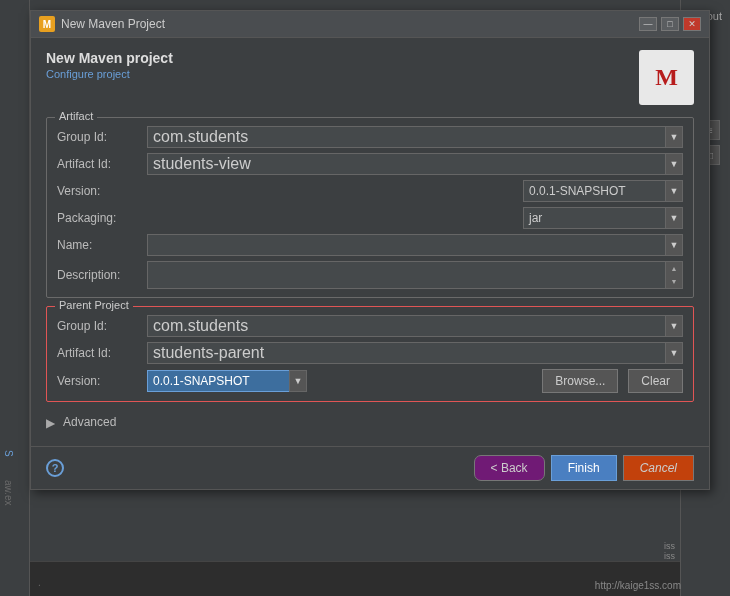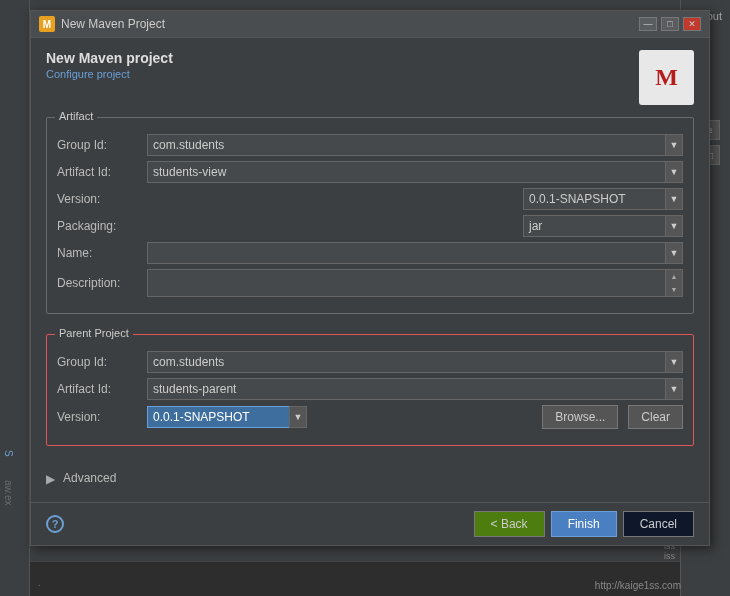--- a/index.html
+++ b/index.html
@@ -133,22 +133,22 @@
       font-size: 24px;
       font-weight: bold;
       color: #b71c1c;
       font-family: serif;
     }
 
     
     .section {
       border: 1px solid #6a6a6a;
       border-radius: 2px;
-      margin-bottom: 20px;
-      padding: 16px 10px;
+      margin-bottom: 8px;
+      padding: 8px 10px;
       position: relative;
     }
     .section-title {
       position: absolute;
       top: -8px;
       left: 8px;
       background: #3c3f41;
       padding: 0 4px;
       color: #ccc;
       font-size: 11px;
@@ -181,21 +181,21 @@
       align-items: stretch;
       height: 22px;
     }
     .form-select-text {
       flex: 1;
       background: #45494b;
       border: 1px solid #666;
       border-right: none;
       color: #ccc;
       padding: 2px 5px;
-      font-size: 12px;
+      font-size: 16px;
       display: flex;
       align-items: center;
     }
     .form-select-arrow {
       width: 18px;
       background: #555;
       border: 1px solid #666;
       display: flex;
       align-items: center;
       justify-content: center;
@@ -309,35 +309,37 @@
       height: 26px;
       padding: 0 16px;
       font-size: 12px;
       cursor: pointer;
       display: flex;
       align-items: center;
       justify-content: center;
       border: 1px solid #777;
     }
     .btn-back {
-      background: #4d7c0f;
-      color: #ccc;
+      background: #701a75;
+      color: #ccc;
+      border-radius: 7px;
     }
     .btn-next {
       background: #555;
       color: #888;
     }
     .btn-finish {
       background: #4a7fc1;
       color: #fff;
       border-color: #6a9fd8;
     }
     .btn-cancel {
-      background: #0f172a;
-      color: #ccc;
+      background: #c2410c;
+      color: #ccc;
+      font-style: italic;
     }
 
     
     .side-icon {
       position: absolute;
       right: 10px;
       width: 20px;
       height: 20px;
       background: #555;
       border: 1px solid #666;

